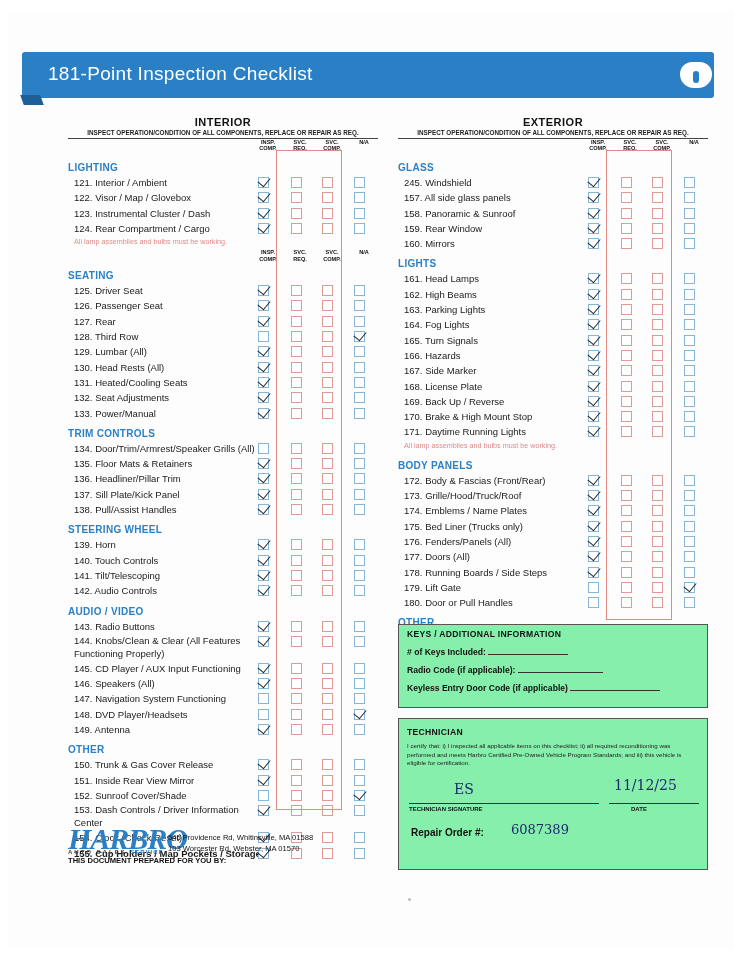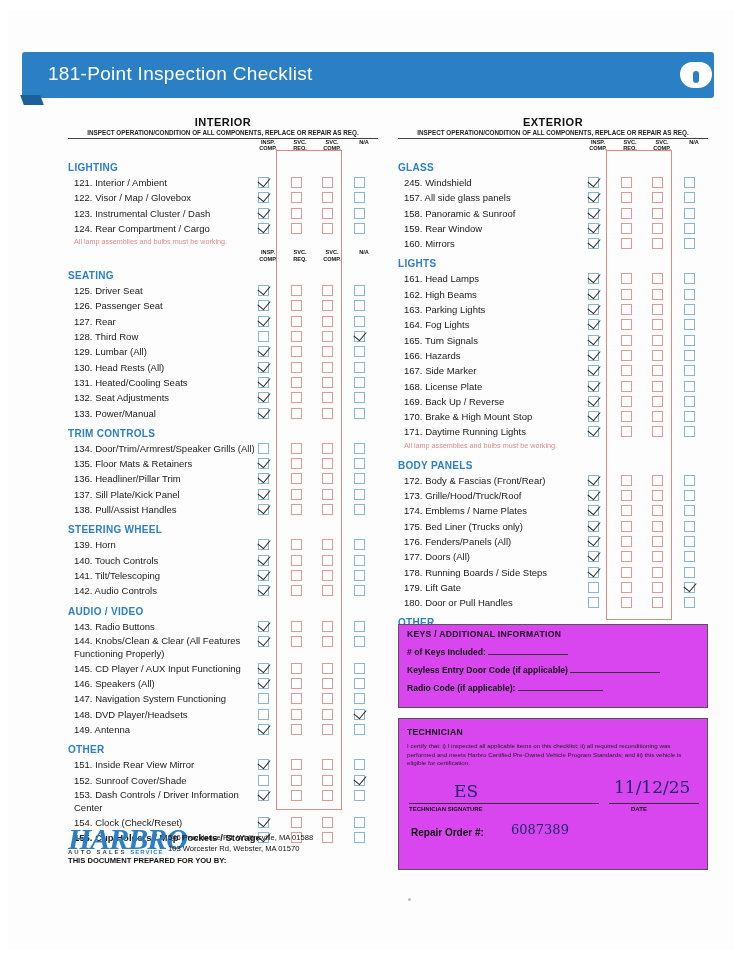--- a/index.html
+++ b/index.html
@@ -149,21 +149,21 @@
     position: absolute;
     border: 1px solid #e28a84;
     background: transparent;
     pointer-events: none;
   }
 
   
   .box {
     position: absolute;
     border: 1px solid #555;
-    background: #d946ef;
+    background: #86efac;
   }
   .box-title {
     font-size: 8.6px;
     font-weight: bold;
     letter-spacing: .3px;
     color: #111;
     padding: 4px 0 0 8px;
   }
   .box-line {
     font-size: 8.6px;
@@ -189,21 +189,21 @@
   .sig-cap {
     position: absolute;
     font-size: 6px;
     font-weight: bold;
     color: #111;
   }
   .hand {
     position: absolute;
     font-family: "DejaVu Serif", serif;
     color: #1a2a6b;
-    font-size: 17px;
+    font-size: 14px;
   }
 
   
   .footer-note {
     position: absolute;
     left: 68px; top: 856px;
     font-size: 7.6px;
     font-weight: bold;
     color: #111;
   }
@@ -293,20 +293,21 @@
         <div class="row"><span class="label" style="display: inline-block; width: 180px; white-space: nowrap; padding-left: 6px;">142. Audio Controls</span><span class="cb c1 checked"></span><span class="cb c2 red"></span><span class="cb c3 red"></span><span class="cb c4"></span></div>
         <div class="section-title">AUDIO / VIDEO</div>
         <div class="row"><span class="label" style="display: inline-block; width: 180px; white-space: nowrap; padding-left: 6px;">143. Radio Buttons</span><span class="cb c1 checked"></span><span class="cb c2 red"></span><span class="cb c3 red"></span><span class="cb c4"></span></div>
         <div class="row two-line"><span class="label" style="display: inline-block; width: 180px; white-space: normal; padding-left: 6px;">144. Knobs/Clean &amp; Clear (All Features Functioning Properly)</span><span class="cb c1 checked"></span><span class="cb c2 red"></span><span class="cb c3 red"></span><span class="cb c4"></span></div>
         <div class="row"><span class="label" style="display: inline-block; width: 180px; white-space: nowrap; padding-left: 6px;">145. CD Player / AUX Input Functioning</span><span class="cb c1 checked"></span><span class="cb c2 red"></span><span class="cb c3 red"></span><span class="cb c4"></span></div>
         <div class="row"><span class="label" style="display: inline-block; width: 180px; white-space: nowrap; padding-left: 6px;">146. Speakers (All)</span><span class="cb c1 checked"></span><span class="cb c2 red"></span><span class="cb c3 red"></span><span class="cb c4"></span></div>
         <div class="row"><span class="label" style="display: inline-block; width: 180px; white-space: nowrap; padding-left: 6px;">147. Navigation System Functioning</span><span class="cb c1"></span><span class="cb c2 red"></span><span class="cb c3 red"></span><span class="cb c4"></span></div>
         <div class="row"><span class="label" style="display: inline-block; width: 180px; white-space: nowrap; padding-left: 6px;">148. DVD Player/Headsets</span><span class="cb c1"></span><span class="cb c2 red"></span><span class="cb c3 red"></span><span class="cb c4 checked"></span></div>
         <div class="row"><span class="label" style="display: inline-block; width: 180px; white-space: nowrap; padding-left: 6px;">149. Antenna</span><span class="cb c1 checked"></span><span class="cb c2 red"></span><span class="cb c3 red"></span><span class="cb c4"></span></div>
         <div class="section-title">OTHER</div>
+        <div class="row"><span class="label" style="display: inline-block; width: 180px; white-space: nowrap; padding-left: 6px;">150. Trunk &amp; Gas Cover Release</span><span class="cb c1 checked"></span><span class="cb c2 red"></span><span class="cb c3 red"></span><span class="cb c4"></span></div>
         <div class="row"><span class="label" style="display: inline-block; width: 180px; white-space: nowrap; padding-left: 6px;">151. Inside Rear View Mirror</span><span class="cb c1 checked"></span><span class="cb c2 red"></span><span class="cb c3 red"></span><span class="cb c4"></span></div>
         <div class="row"><span class="label" style="display: inline-block; width: 180px; white-space: nowrap; padding-left: 6px;">152. Sunroof Cover/Shade</span><span class="cb c1"></span><span class="cb c2 red"></span><span class="cb c3 red"></span><span class="cb c4 checked"></span></div>
         <div class="row two-line"><span class="label" style="display: inline-block; width: 180px; white-space: normal; padding-left: 6px;">153. Dash Controls / Driver Information Center</span><span class="cb c1 checked"></span><span class="cb c2 red"></span><span class="cb c3 red"></span><span class="cb c4"></span></div>
         <div class="row"><span class="label" style="display: inline-block; width: 180px; white-space: nowrap; padding-left: 6px;">154. Clock (Check/Reset)</span><span class="cb c1 checked"></span><span class="cb c2 red"></span><span class="cb c3 red"></span><span class="cb c4"></span></div>
         <div class="row"><span class="label" style="display: inline-block; width: 180px; white-space: nowrap; padding-left: 6px; font-weight: bold;">155. Cup Holders / Map Pockets / Storage</span><span class="cb c1 checked"></span><span class="cb c2 red"></span><span class="cb c3 red"></span><span class="cb c4"></span></div>
       </div>
   </div>
 
   <div class="col col-right">
     <div class="col-head">EXTERIOR</div>
@@ -355,26 +356,26 @@
   <div class="band" style="left:276px; top:150px; width:66px; height:660px;"></div>
   <div class="band" style="left:606px; top:150px; width:66px; height:470px;"></div>
 
   <div class="box" style="left:398px; top:624px; width:310px; height:84px;">
     <div class="box-title">KEYS / ADDITIONAL INFORMATION</div>
     <div class="box-line">
       <span># of Keys Included:</span>
       <span class="underline" style="width:80px"></span>
     </div>
     <div class="box-line">
+      <span>Radio Code (if applicable):</span>
+      <span class="underline" style="width:85px"></span>
+    </div>
+    <div class="box-line">
       <span>Keyless Entry Door Code (if applicable)</span>
       <span class="underline" style="width:90px"></span>
-    </div>
-    <div class="box-line">
-      <span>Radio Code (if applicable):</span>
-      <span class="underline" style="width:85px"></span>
     </div>
   </div>
 
   <div class="box" style="left:398px; top:718px; width:310px; height:152px;">
     <div class="box-title" style="padding-top:8px;">TECHNICIAN</div>
     <div class="fine">I certify that: i) I inspected all applicable items on this checklist; ii) all required reconditioning was performed and meets Harbro Certified Pre-Owned Vehicle Program Standards; and iii) this vehicle is eligible for certification.</div>
 
     <div class="hand" style="left:55px; top:62px;">ES</div>
     <div class="hand" style="left:215px; top:58px;">11/12/25</div>
 

